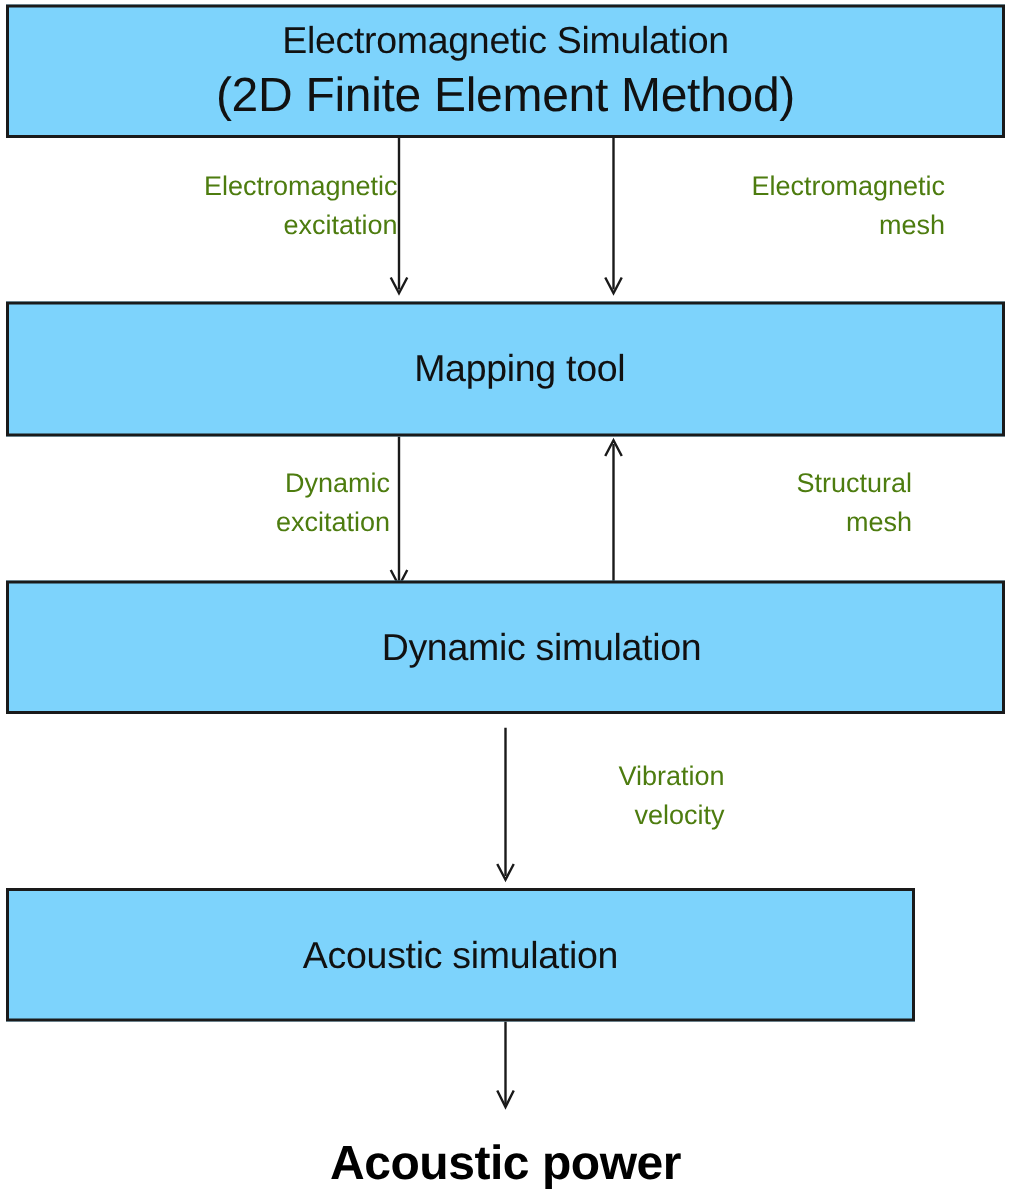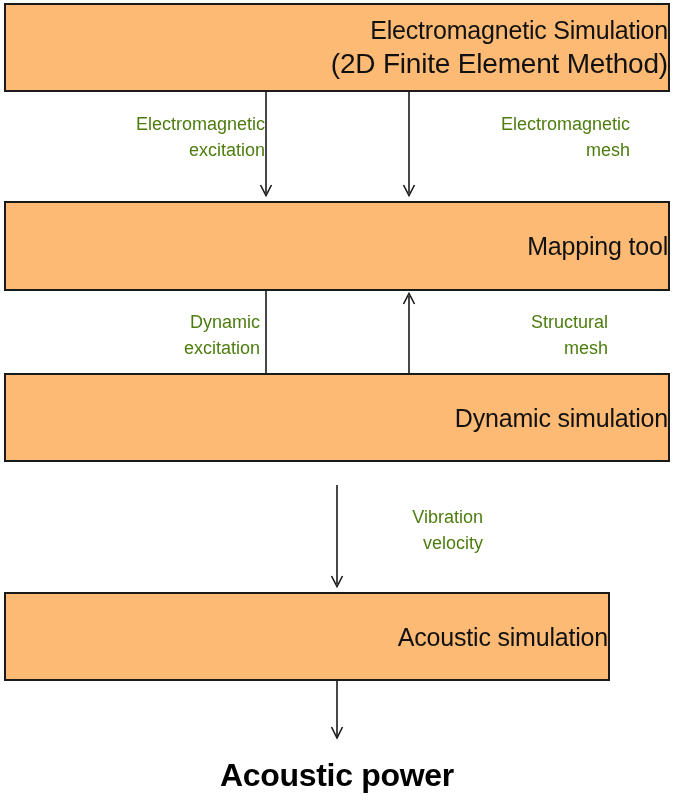--- a/index.html
+++ b/index.html
@@ -15,37 +15,37 @@
     position: relative;
     width: 674px;
     height: 800px;
     background: #ffffff;
     overflow: hidden;
   }
   .node-box {
     position: absolute;
     box-sizing: border-box;
     border: 2px solid #1a1a1a;
-    background: #fdba74;
+    background: #7dd3fc;
     display: flex;
     flex-direction: column;
-    align-items: flex-end;
+    align-items: center;
     justify-content: center;
     text-align: center;
   }
   .node-line {
     display: block;
     font-size: 25px;
     line-height: 1.28;
     letter-spacing: -0.2px;
     white-space: nowrap;
     color: #111111;
   }
   .node-line.sub {
-    font-size: 28px;
+    font-size: 32px;
   }
   .edge-label {
     position: absolute;
     text-align: right;
     font-size: 18px;
     line-height: 1.42;
     color: #4d7c0f;
     white-space: nowrap;
   }
   .edge-label span { display: block; }
@@ -118,21 +118,21 @@
   <div class="edge-label" style="left:60px; top:310px; width:200px;">
     <span>Dynamic</span>
     <span>excitation</span>
   </div>
 
   <div class="edge-label" style="left:428px; top:310px; width:180px;">
     <span>Structural</span>
     <span>mesh</span>
   </div>
 
-  <div class="node-box" style="left:4px; top:373px; width:666px; height:89px;padding-left:48px;">
+  <div class="node-box" style="left:4px; top:387px; width:666px; height:89px;padding-left:48px;">
     <span class="node-line">Dynamic simulation</span>
   </div>
 
   <div class="arrow" style="left:329px; top:485px; width:16px; height:108px;">
     <svg width="16" height="108" viewBox="0 0 16 108">
       <line x1="8" y1="0" x2="8" y2="99" stroke="#1a1a1a" stroke-width="1.6"></line>
       <polyline points="2.5,91 8,101.5 13.5,91" fill="none" stroke="#1a1a1a" stroke-width="1.6"></polyline>
     </svg>
   </div>
 

